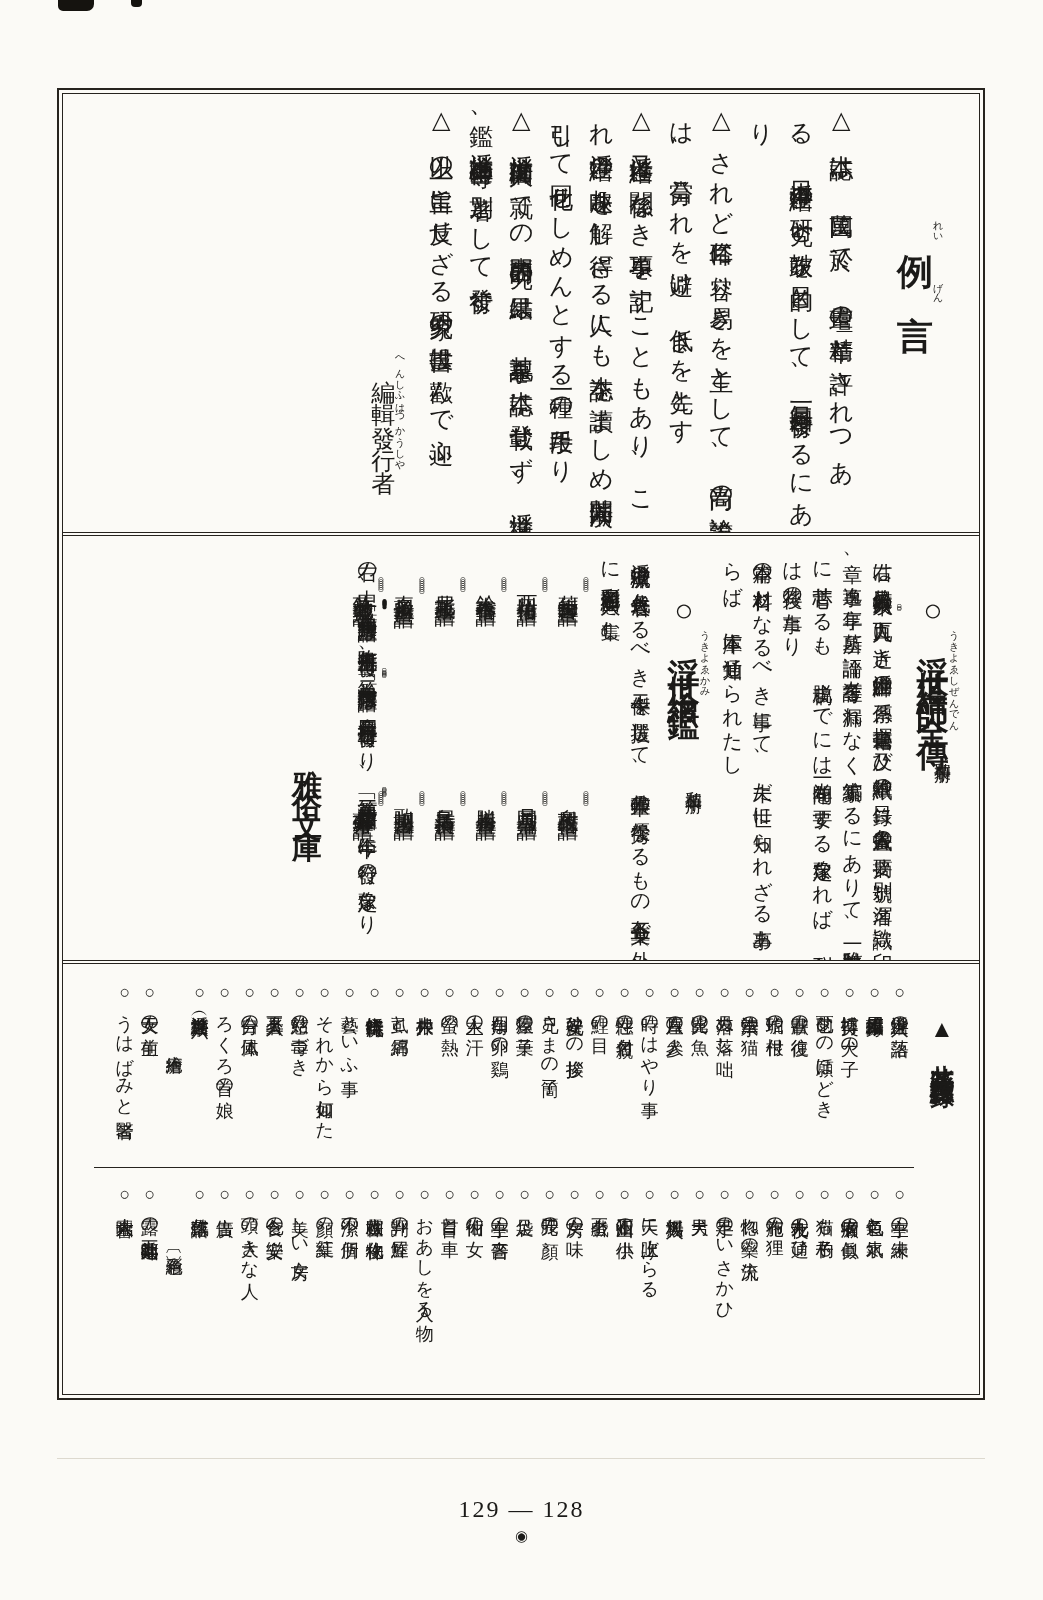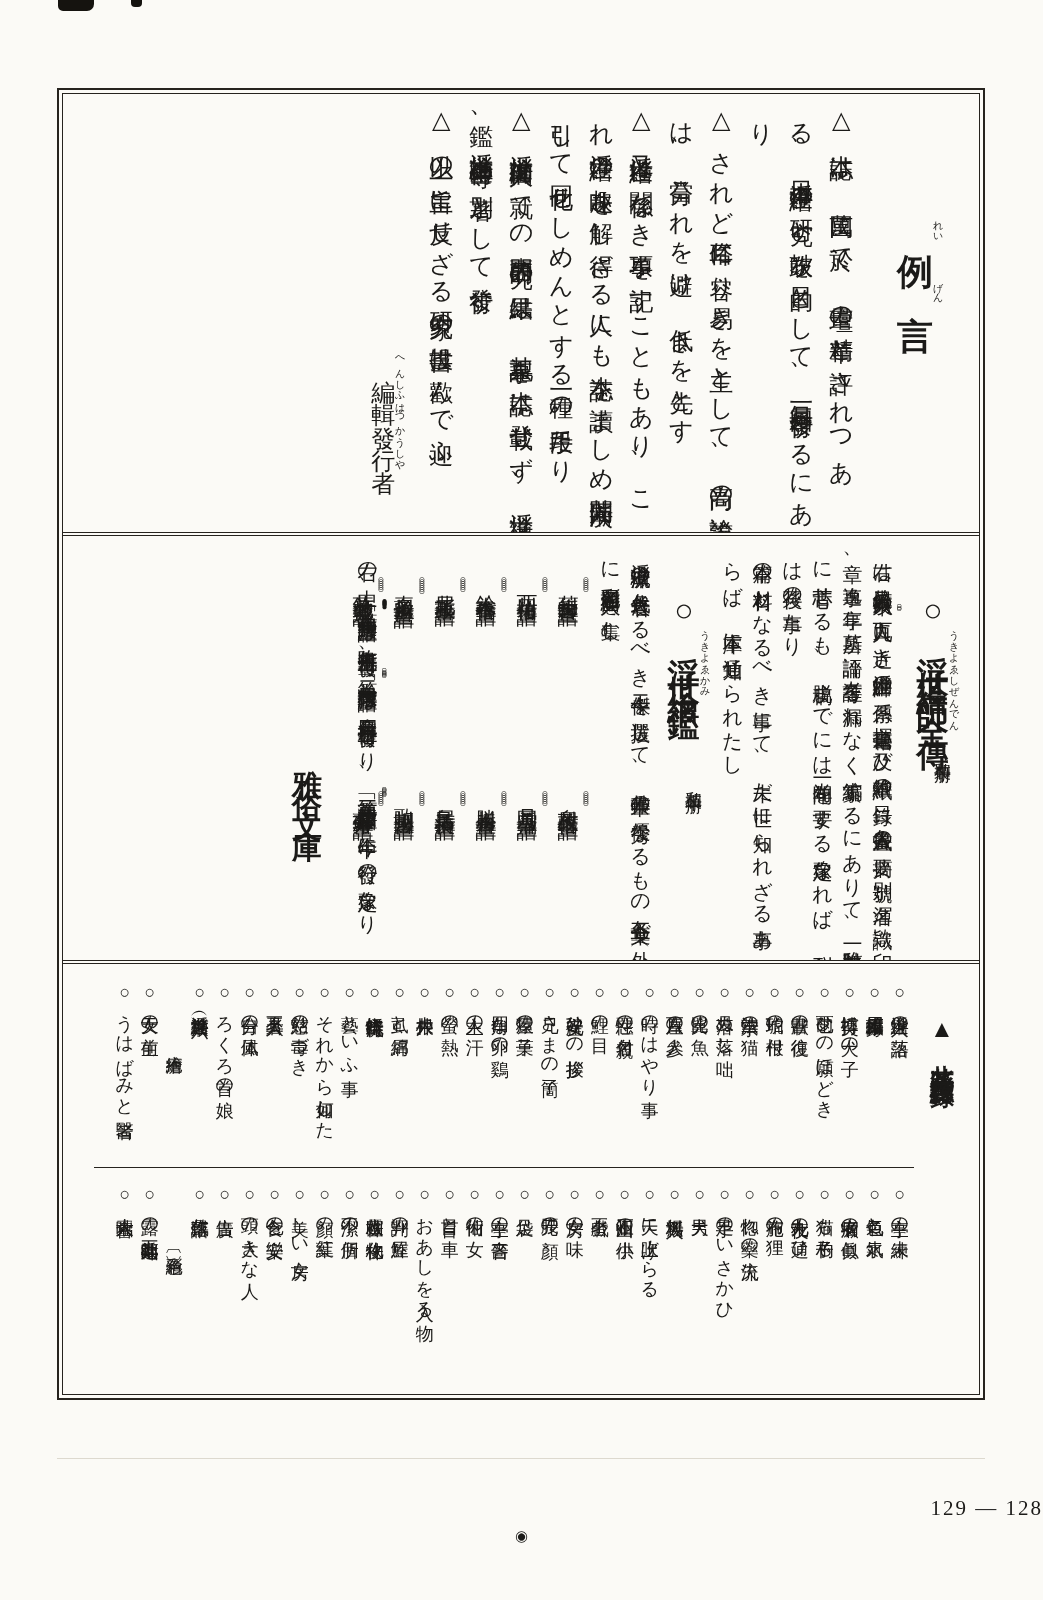--- a/index.html
+++ b/index.html
@@ -56,22 +56,22 @@
   .catalog{writing-mode:horizontal-tb;width:820px;height:100%;display:flex;flex-direction:column;}
   .cat-row{writing-mode:vertical-rl;box-sizing:border-box;padding:6px 2px;}
   .cat-row.top{height:47%;}
   .cat-row.bottom{height:53%;border-top:1px solid #26231e;padding-top:16px;}
   .cat-item{margin:0;font-size:18px;line-height:25px;letter-spacing:0.5px;}
   .cat-sub{margin:0;font-size:17px;line-height:25px;padding-top:60px;letter-spacing:0.5px;}
   .cat-sub:empty{display:none;}
 
   
   .footer-rule{position:absolute;left:57px;right:58px;top:1458px;border-top:1px solid #ddd9cf;}
-  .page-numbers{position:absolute;top:1496px;left:0;width:100%;text-align:right;
-    font-size:21px;letter-spacing:2px;}
+  .page-numbers{position:absolute;top:1496px;left:0;width:100%;text-align:center;
+    font-size:24px;letter-spacing:2px;}
   .printer-mark{position:absolute;top:1527px;left:0;width:100%;text-align:center;font-size:15px;}
 </style>
 </head>
 <body>
 
 <div class="artifact a1"></div>
 <div class="artifact a2"></div>
 
 <div class="frame">
   <div class="frame-inner">

